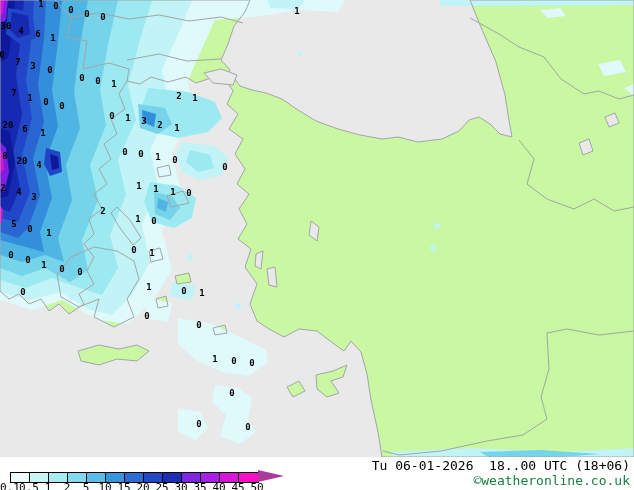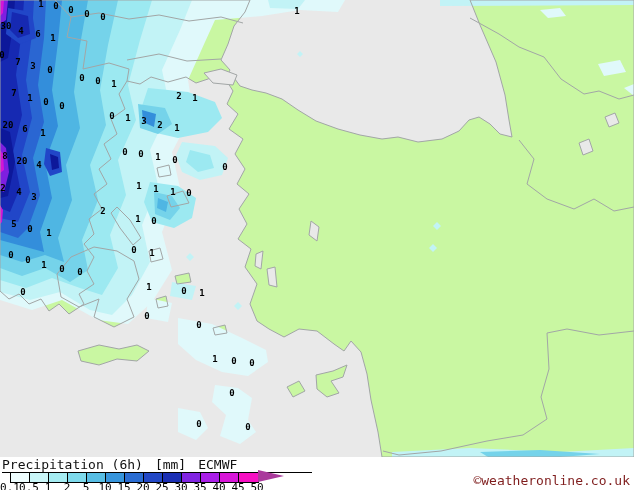--- a/index.html
+++ b/index.html
@@ -167,21 +167,20 @@
         <span class="vlabel" style="left: 215px; top: 359px;">1</span>
         <span class="vlabel" style="left: 234px; top: 361px;">0</span>
         <span class="vlabel" style="left: 252px; top: 363px;">0</span>
         <span class="vlabel" style="left: 232px; top: 393px;">0</span>
         <span class="vlabel" style="left: 199px; top: 424px;">0</span>
         <span class="vlabel" style="left: 248px; top: 427px;">0</span>
       </div>
   </div>
 
   <div id="footer">
-    <div id="legend-title"><span>Precipitation (6h)</span><span class="gap"></span><span>[mm]</span><span class="gap"></span><span>ECMWF</span></div>
     <div id="colorbar">
         <div class="seg" style="background: rgb(238, 253, 254);"></div>
         <div class="seg" style="background: rgb(201, 246, 248);"></div>
         <div class="seg" style="background: rgb(165, 236, 242);"></div>
         <div class="seg" style="background: rgb(126, 218, 236);"></div>
         <div class="seg" style="background: rgb(87, 189, 228);"></div>
         <div class="seg" style="background: rgb(55, 149, 220);"></div>
         <div class="seg" style="background: rgb(42, 108, 210);"></div>
         <div class="seg" style="background: rgb(35, 72, 198);"></div>
         <div class="seg" style="background: rgb(27, 47, 180);"></div>
@@ -200,16 +199,17 @@
         <span class="tick" style="left: 105px;">10</span>
         <span class="tick" style="left: 124px;">15</span>
         <span class="tick" style="left: 143px;">20</span>
         <span class="tick" style="left: 162px;">25</span>
         <span class="tick" style="left: 181px;">30</span>
         <span class="tick" style="left: 200px;">35</span>
         <span class="tick" style="left: 219px;">40</span>
         <span class="tick" style="left: 238px;">45</span>
         <span class="tick" style="left: 257px;">50</span>
       </div>
-    <a id="copyright" href="#" style="color: #7f1d1d;">©weatheronline.co.uk</a>
+    <div id="datetime">Tu 06-01-2026  18..00 UTC (18+06)</div>
+    <a id="copyright" href="#" style="color: #15803d;">©weatheronline.co.uk</a>
   </div>
 
 </div>
 
 </body></html>

